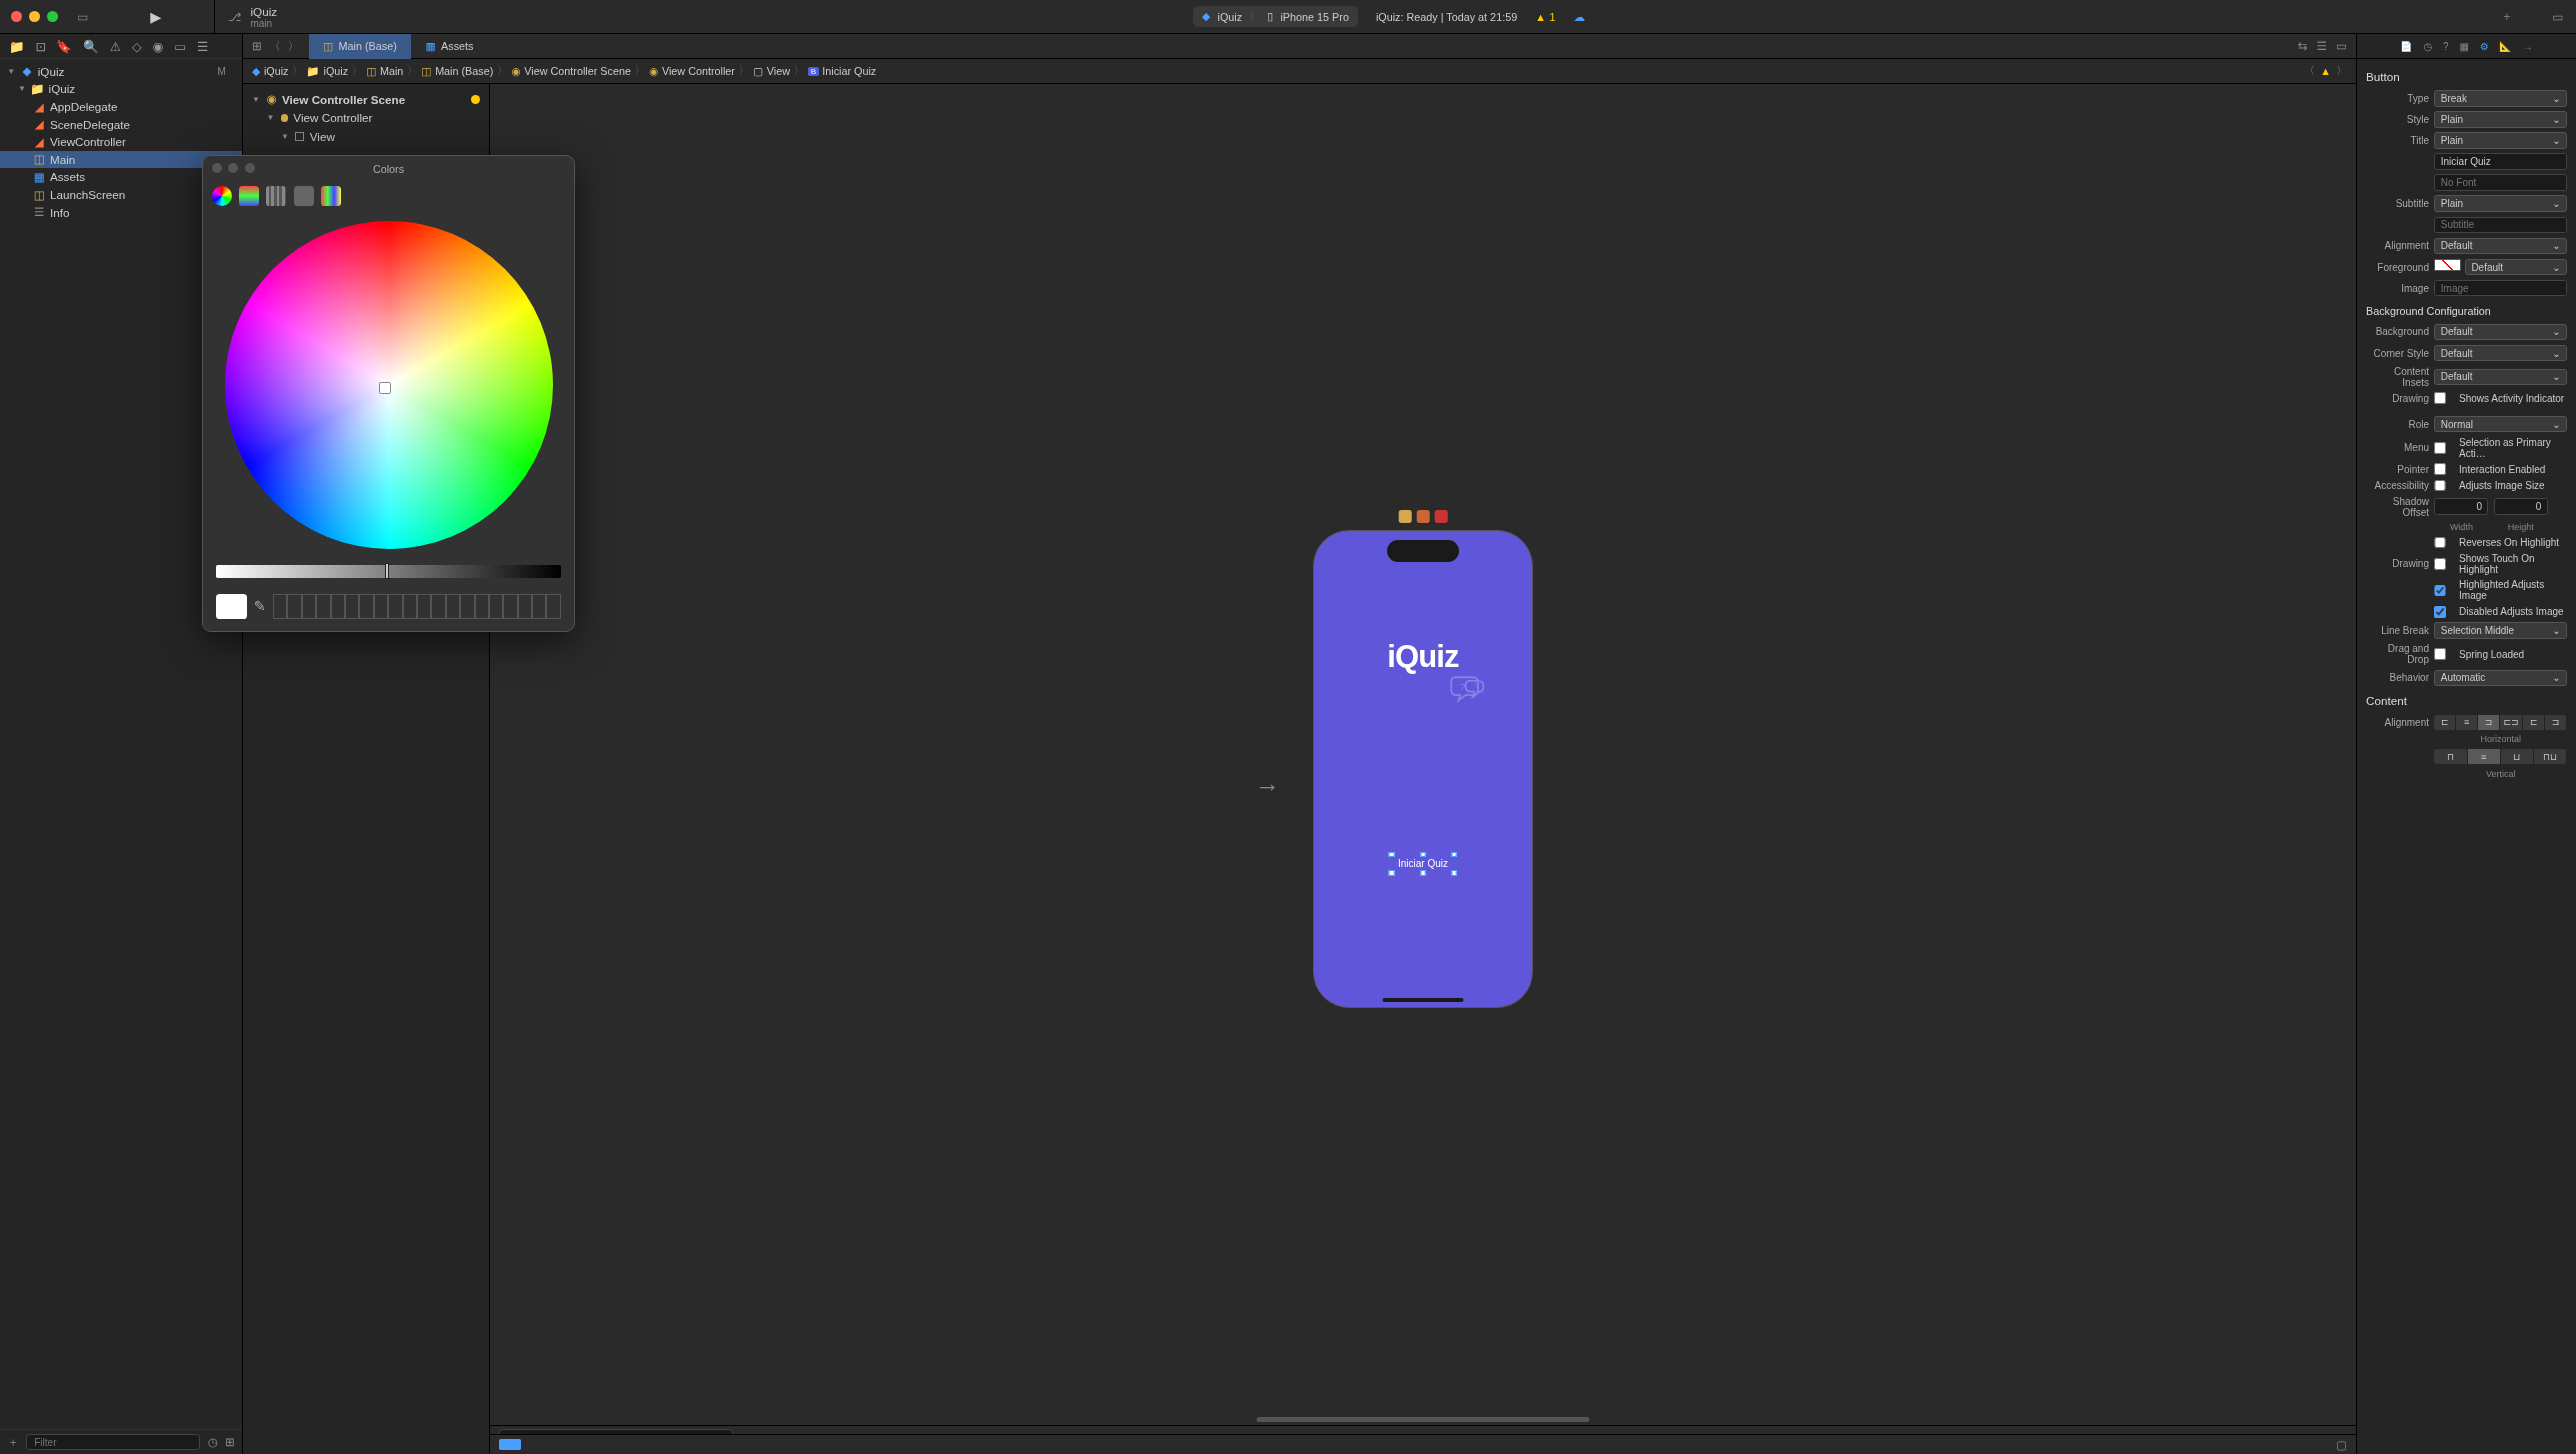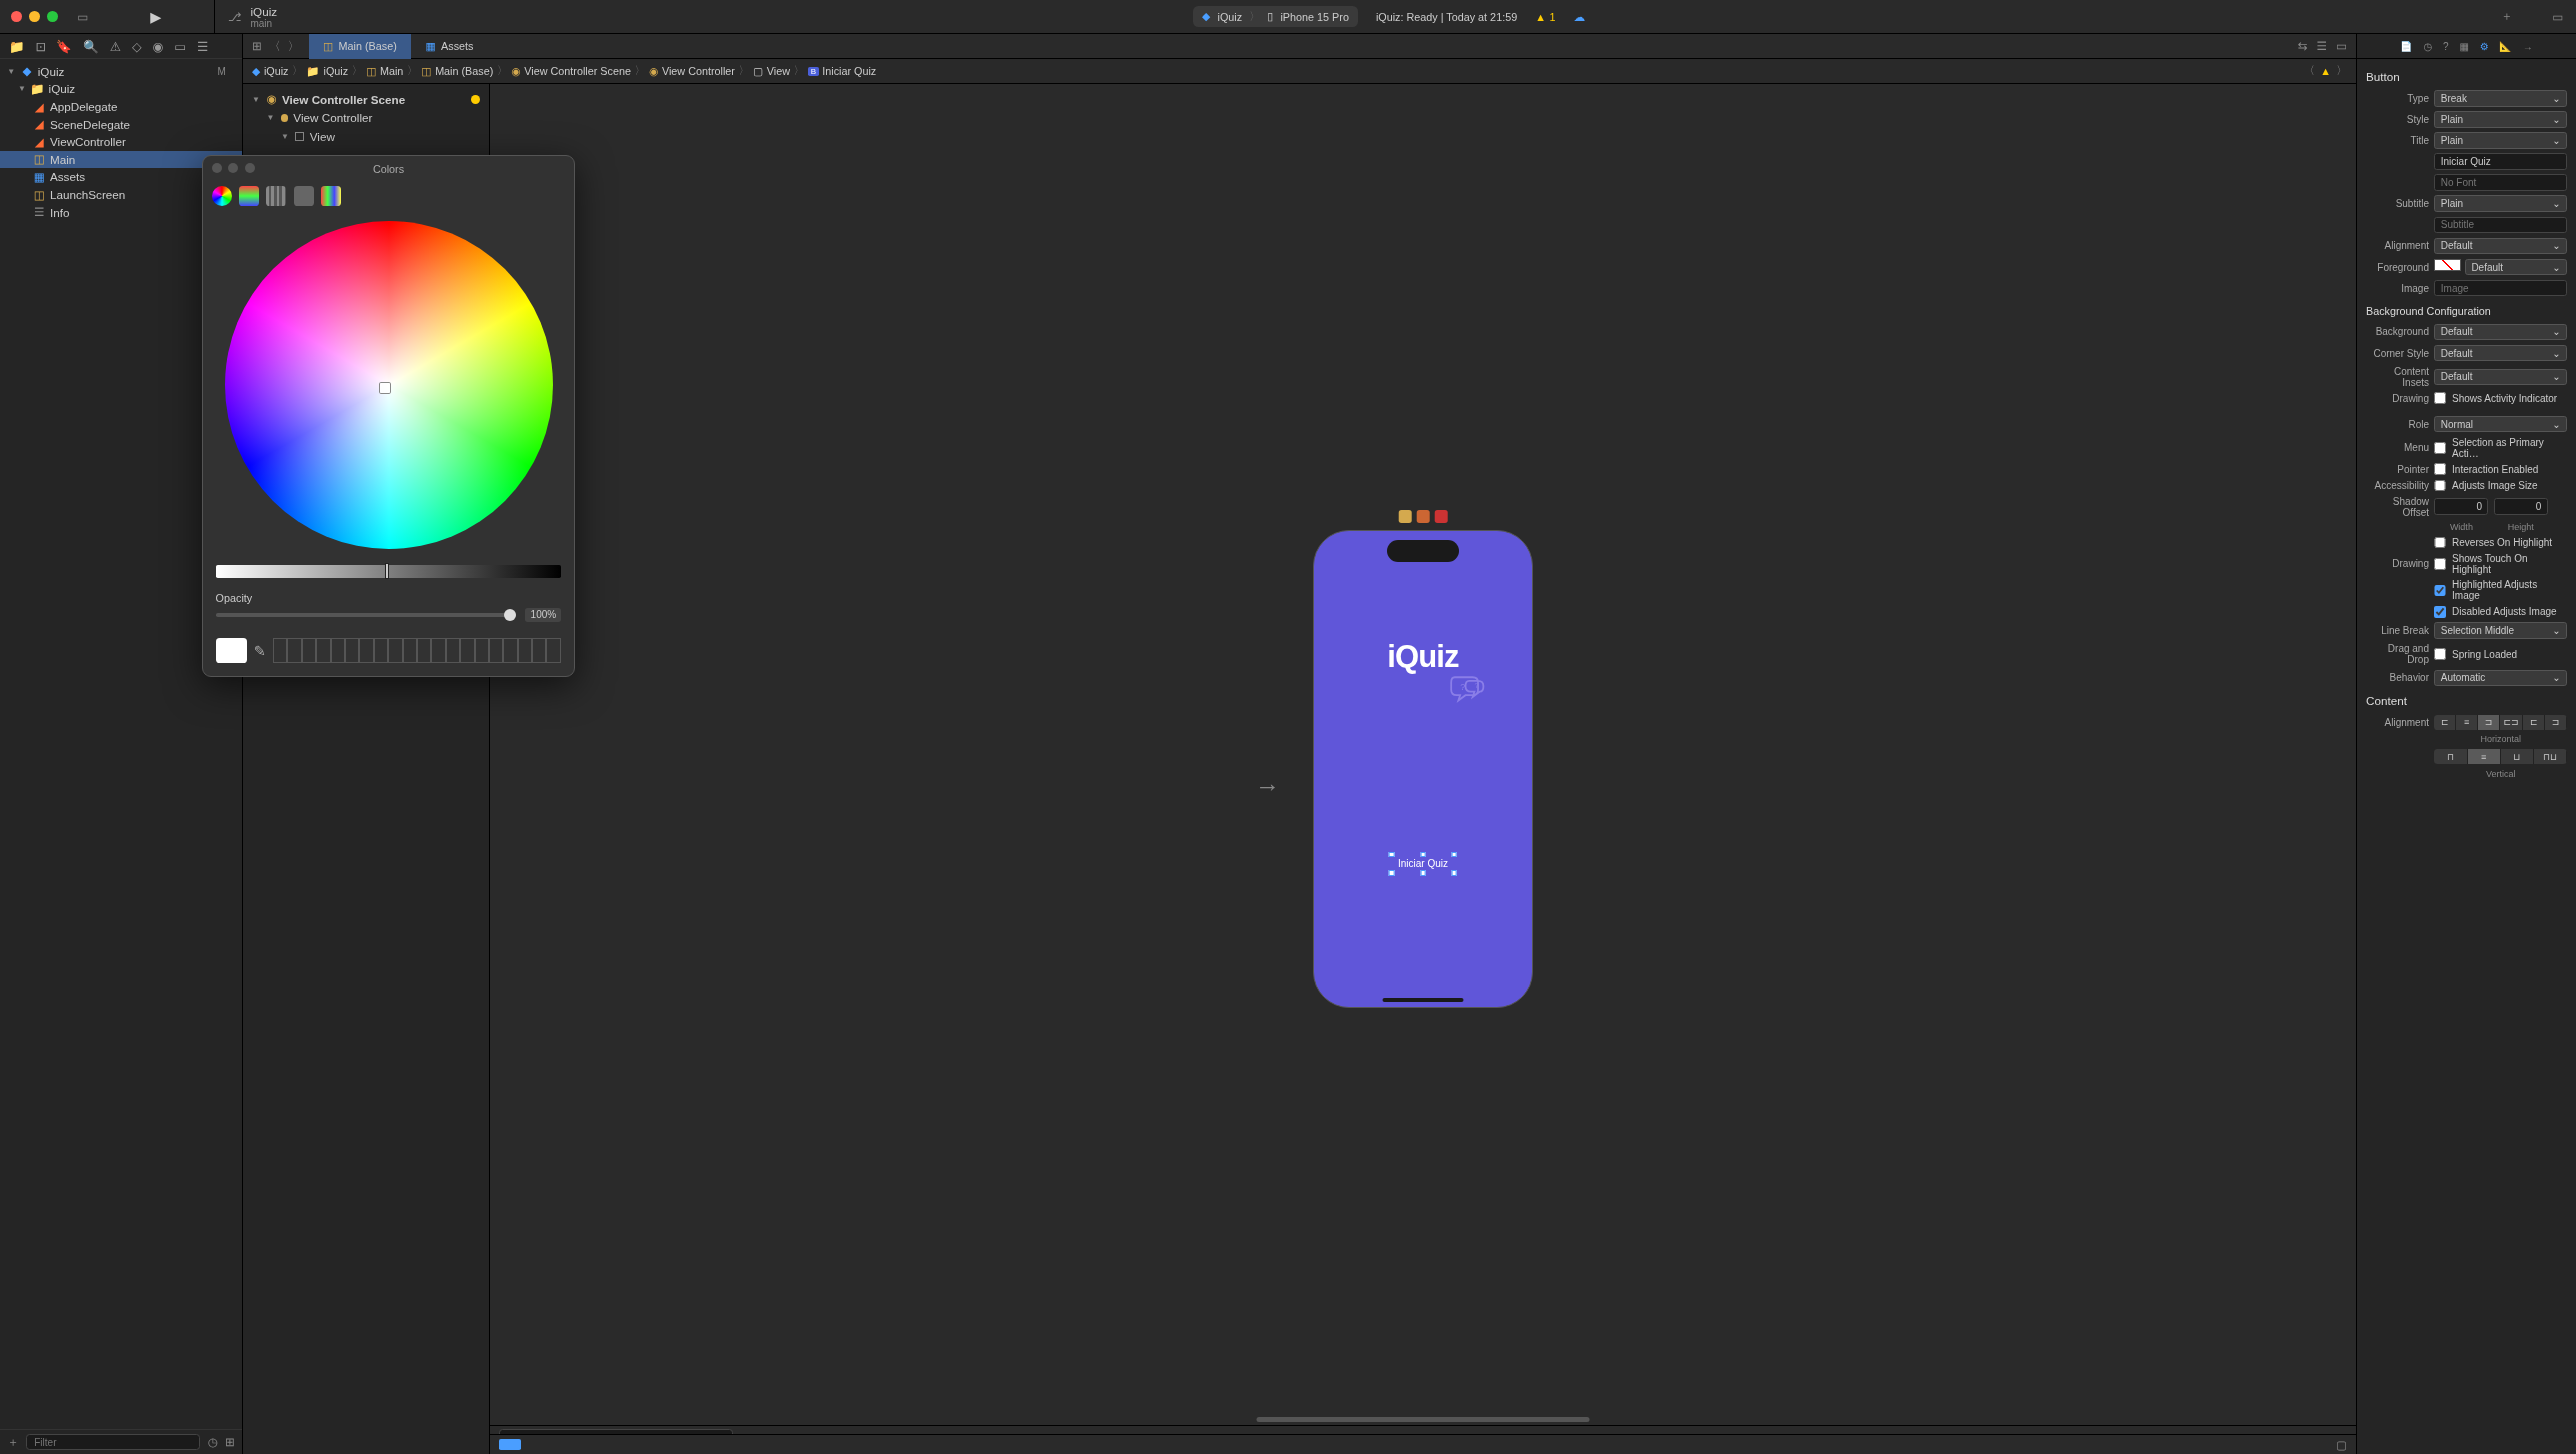--- a/index.html
+++ b/index.html
@@ -89,21 +89,21 @@
     .inspector-tabs { height: 25px; display: flex; align-items: center; justify-content: center; gap: 10.8px; color: #888; border-bottom: 0.9px solid #000; }
     .insp-tab.active { color: #4a9eff; }
     .inspector-body { flex: 1; padding: 7.2px 9px; }
     .insp-section-title { font-weight: 400; font-size: 11.7px; padding: 3.6px 0 7.2px; color: #ddd; }
     .insp-row { display: flex; align-items: center; margin-bottom: 4.5px; gap: 5.4px; }
     .insp-label { width: 63px; text-align: right; color: #aaa; font-size: 10px; }
     .insp-control { flex: 1; }
     .insp-select { width: 100%; background: #3a3a3a; border: 0.9px solid #555; border-radius: 2.7px; padding: 1.8px 5.4px; color: #ccc; font-size: 10px; position: relative; }
     .insp-select::after { content: "⌄"; position: absolute; right: 5.4px; }
     .insp-input { width: 100%; background: #1a1a1a; border: 0.9px solid #444; border-radius: 2.7px; padding: 1.8px 5.4px; color: #ccc; font-size: 10px; }
-    .insp-check { display: flex; align-items: center; gap: 6px; }
+    .insp-check { display: flex; align-items: center; gap: 13px; }
     .insp-checkbox { width: 11.7px; height: 11.7px; accent-color: #4a9eff; }
     .insp-num { width: 54px; background: #1a1a1a; border: 0.9px solid #444; border-radius: 2.7px; padding: 1.8px 5.4px; color: #ccc; font-size: 10px; text-align: right; }
     .insp-sublabel { font-size: 9px; color: #888; text-align: center; }
     .color-swatch { width: 27px; height: 12.6px; border: 0.9px solid #555; display: inline-block; }
     .segment-control { display: flex; background: #3a3a3a; border-radius: 3.6px; overflow: hidden; }
     .segment { flex: 1; padding: 2.7px 3.6px; text-align: center; font-size: 9px; border-right: 0.9px solid #222; }
     .segment.active { background: #5a5a5a; }
     
     
     .colors-panel { position: fixed; top: 155px; left: 202px; width: 373px; background: #323232; border-radius: 9px; box-shadow: 0 9px 36px rgba(0,0,0,0.6); border: 0.9px solid #555; z-index: 100; }
@@ -629,29 +629,20 @@
     <div class="colors-tab" style="background:linear-gradient(90deg,#f44,#4f4,#44f,#ff4);"></div>
   </div>
   <div class="color-wheel-wrap">
     <div class="color-wheel">
       <div class="wheel-cursor"></div>
     </div>
   </div>
   <div class="brightness-slider">
     <div class="brightness-handle"></div>
   </div>
-  <div class="opacity-section">
-    <div class="opacity-label">Opacity</div>
-    <div class="opacity-row">
-      <div class="opacity-slider">
-        <div class="opacity-handle"></div>
-      </div>
-      <div class="opacity-val">100%</div>
-    </div>
-  </div>
   <div class="swatch-row">
     <div class="current-swatch"></div>
     <span class="eyedropper">✎</span>
     <div class="swatch-grid">
       <div></div>
         <div></div>
         <div></div>
         <div></div>
         <div></div>
         <div></div>

